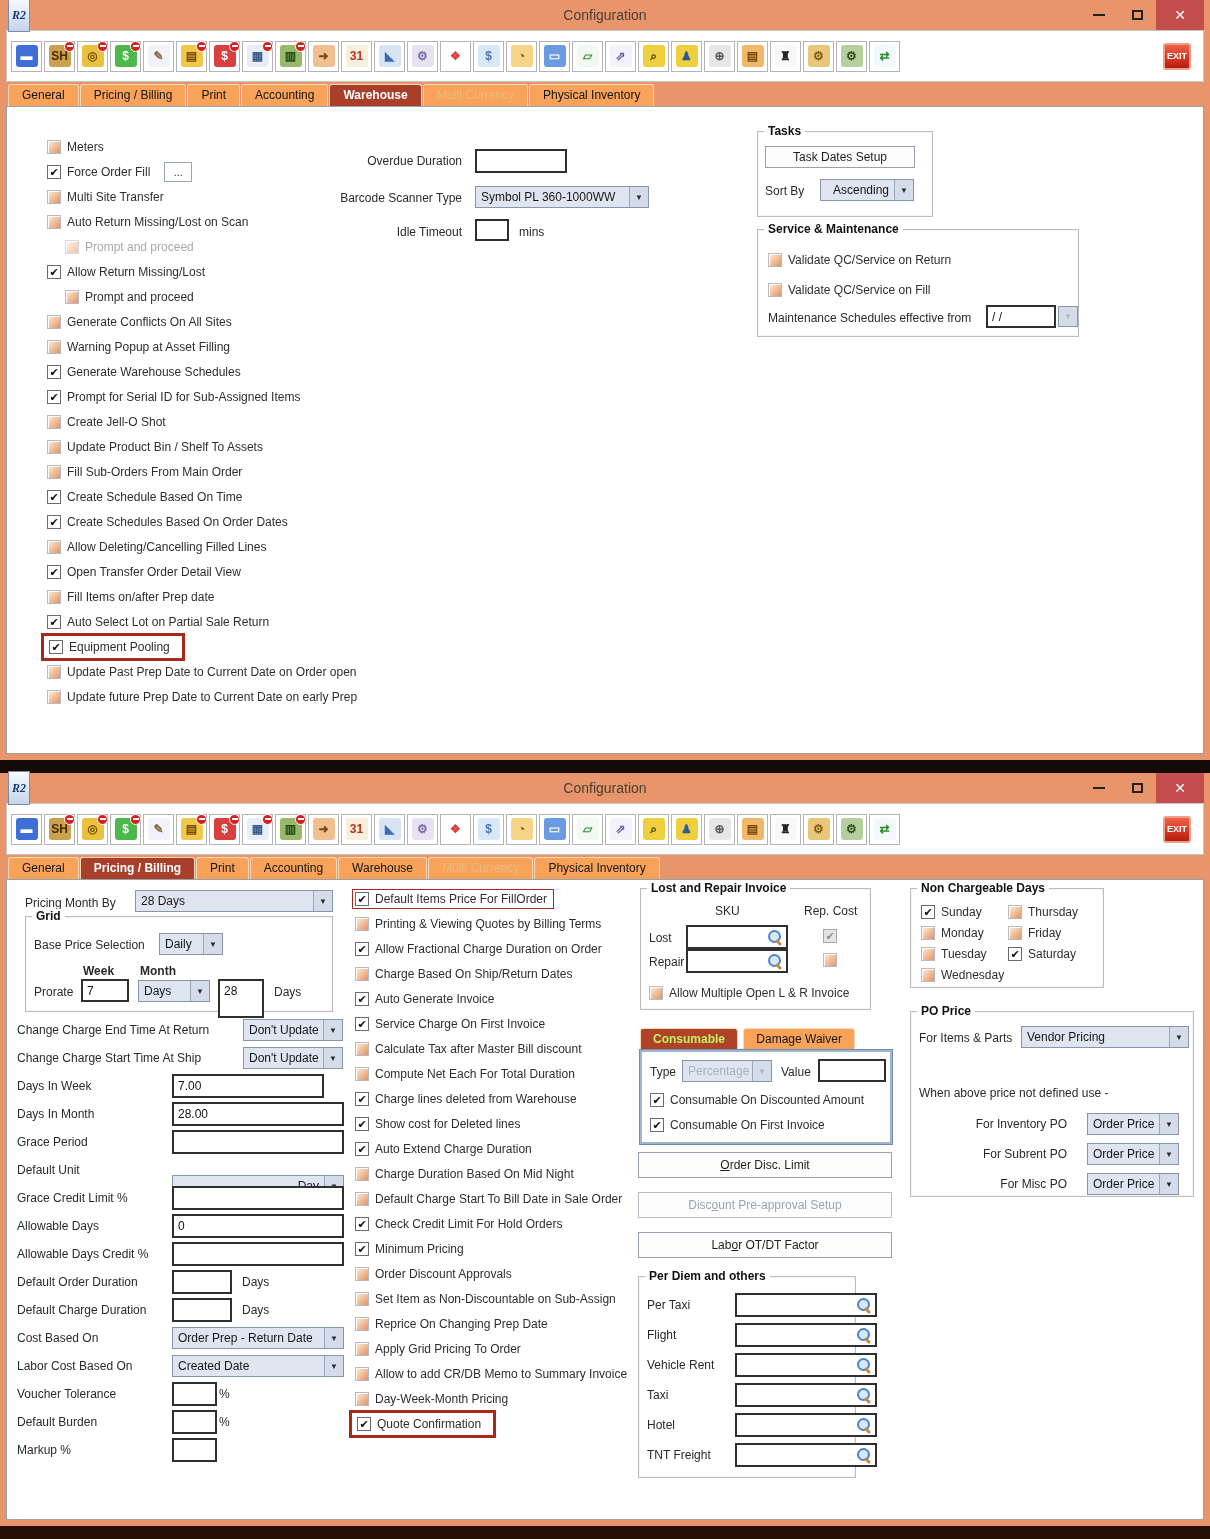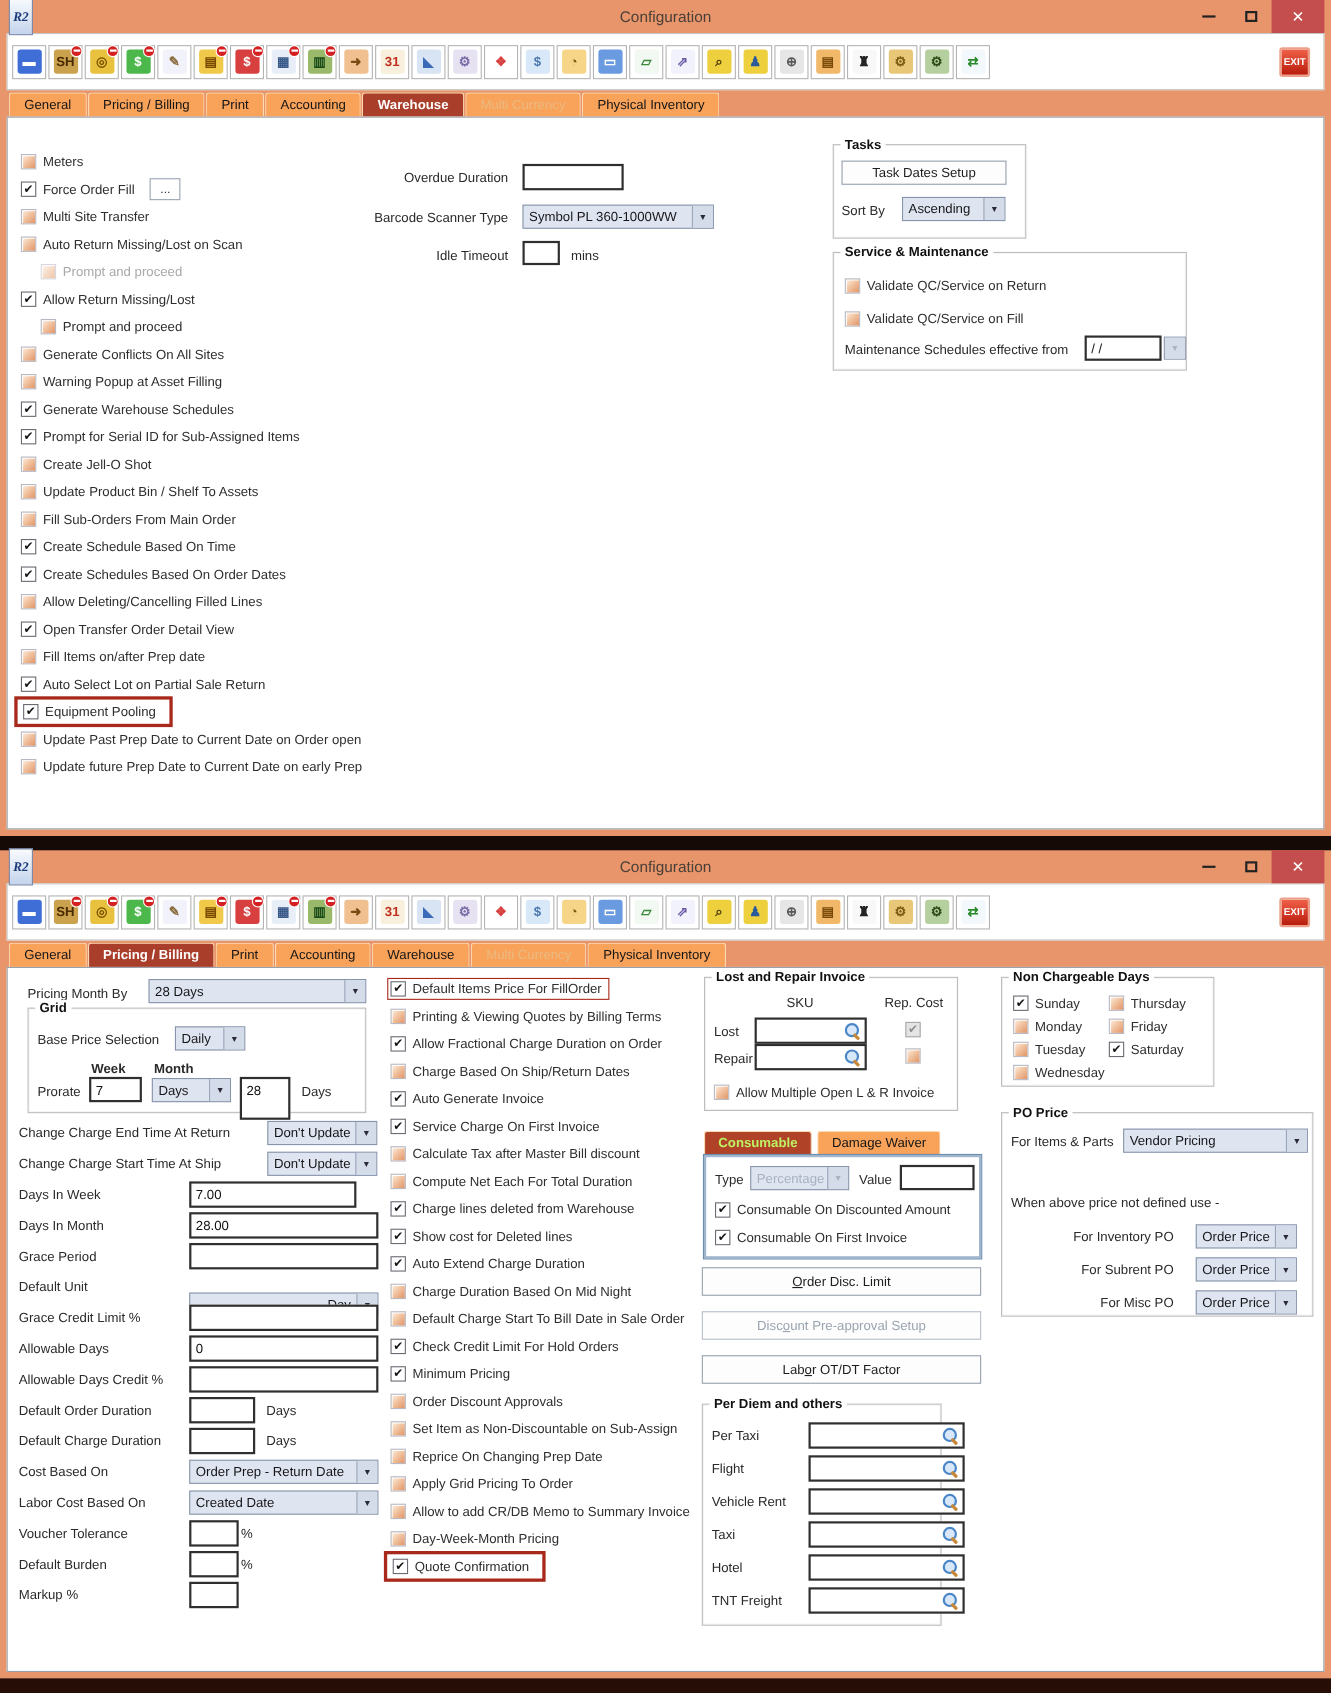--- a/index.html
+++ b/index.html
@@ -191,21 +191,21 @@
       <span class="tab">General</span>
       <span class="tab">Pricing / Billing</span>
       <span class="tab">Print</span>
       <span class="tab">Accounting</span>
       <span class="tab active">Warehouse</span>
       <span class="tab disabled">Multi Currency</span>
       <span class="tab">Physical Inventory</span>
     </div>
 
   <div class="content">
-    <div class="abs" style="left:12px;top:32px">
+    <div class="abs" style="left:40px;top:32px">
         <div class="cb-row">
           <span class="cb"></span>
           <span class="cb-lab">Meters</span>
         </div>
         <div class="cb-row">
           <span class="cb on">✔</span>
           <span class="cb-lab">Force Order Fill</span>
           <button class="more-btn">...</button>
         </div>
         <div class="cb-row">
@@ -306,21 +306,21 @@
         </span></span>
 
     <span class="abs flabel rlab" style="left:320px;top:118px;width:135px">Idle Timeout</span>
     <span class="abs tfield" style="left:468px;top:112px;width:34px;height:22px"></span>
     <span class="abs flabel" style="left:512px;top:118px">mins</span>
 
     <div class="group" style="left:750px;top:24px;width:176px;height:86px">
       <span class="group-title">Tasks</span>
       <div class="btn abs" style="left:7px;top:14px;width:150px;height:22px">Task Dates Setup</div>
       <span class="abs flabel" style="left:7px;top:52px">Sort By</span>
-      <span class="abs" id="sortby-combo" style="left:62px;top:47px"><span class="combo" style="width: 94px;">
+      <span class="abs" id="sortby-combo" style="left:62px;top:47px"><span class="combo" style="width: 94px; text-align: right;">
             <span class="combo-val">Ascending</span>
             <span class="combo-arrow">▼</span>
           </span></span>
     </div>
 
     <div class="group svc" style="left:750px;top:122px;width:322px;height:108px">
       <span class="group-title">Service &amp; Maintenance</span>
       <div class="abs" style="left:10px;top:22px">
           <div class="cb-row">
             <span class="cb"></span>

